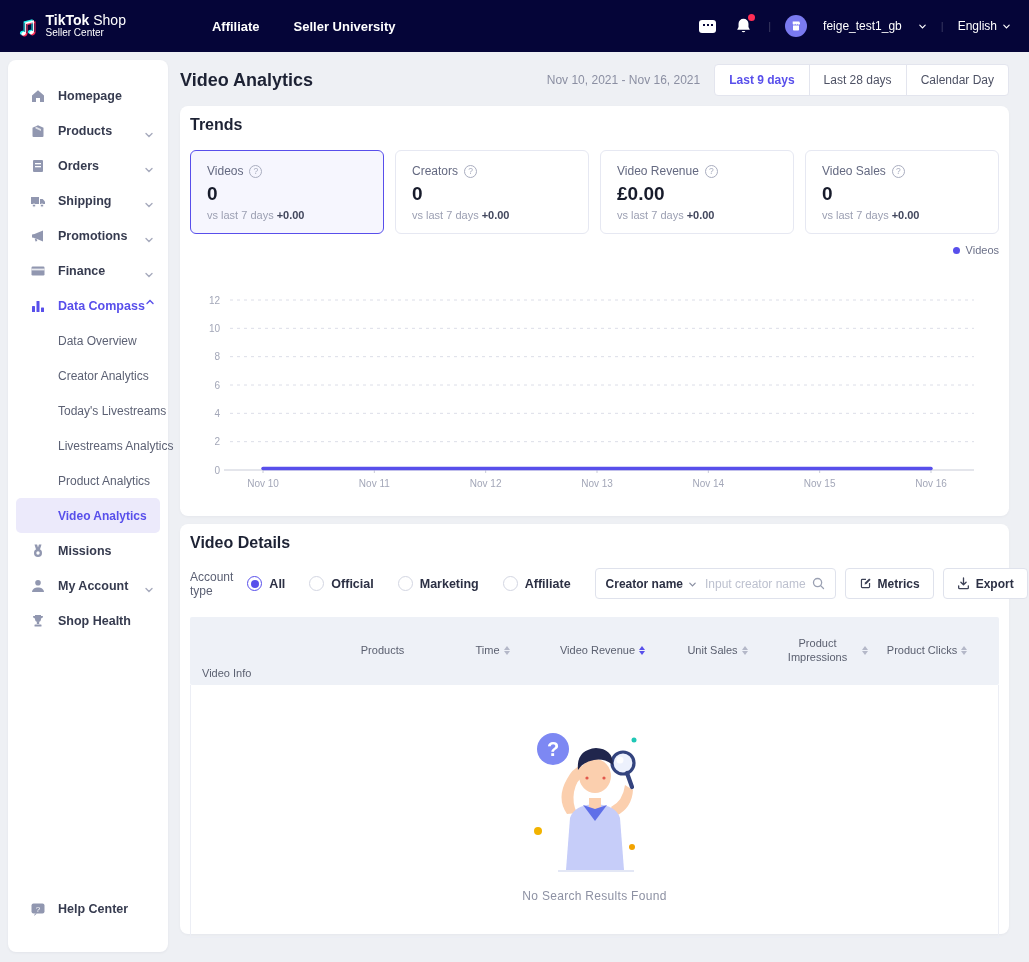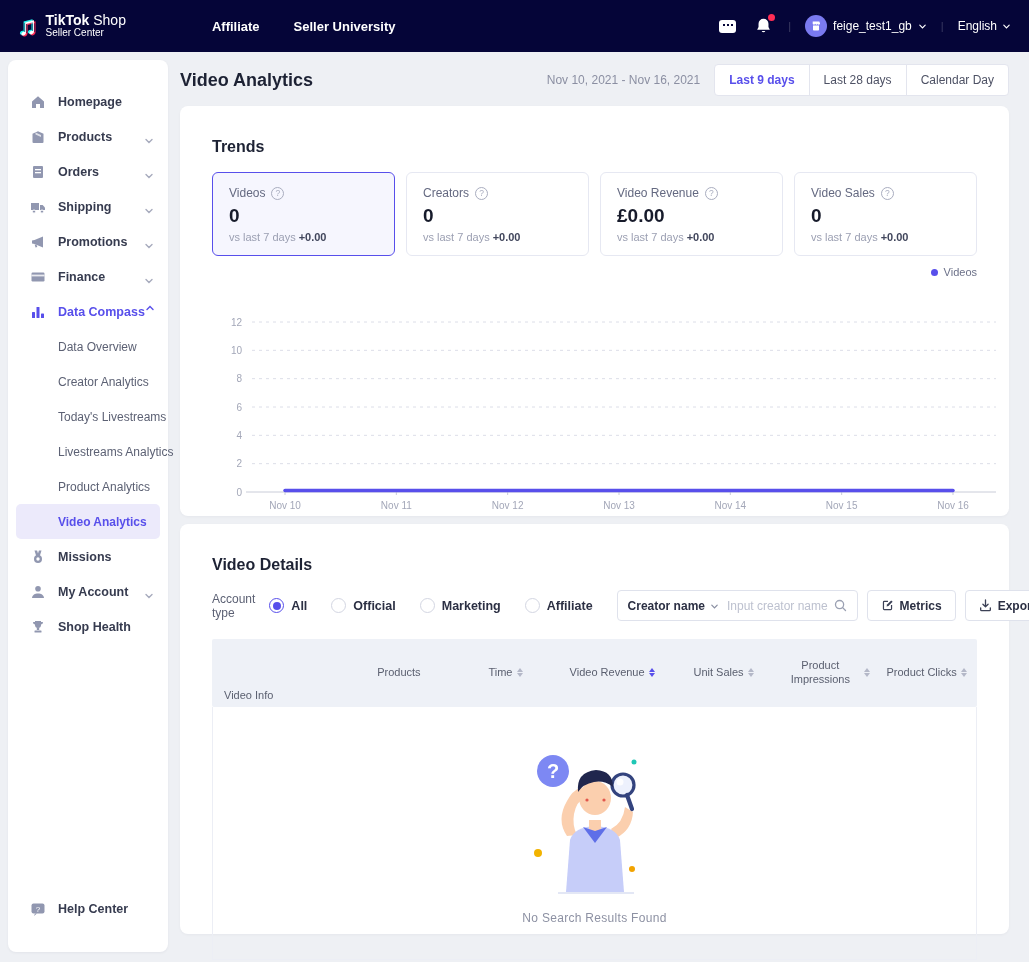--- a/index.html
+++ b/index.html
@@ -16,30 +16,30 @@
   .topnav { display:flex; gap:34px; margin-left:86px; }
   .topnav span { color:#fff; font-size:13px; font-weight:700; cursor:pointer; }
   .top-right { margin-left:auto; display:flex; align-items:center; gap:14px; color:#fff; }
   .icon-btn { position:relative; width:22px; height:22px; display:flex; align-items:center; justify-content:center; cursor:pointer; }
   .chat-glyph { width:17px; height:13px; background:#fff; border-radius:3px; position:relative; }
   .chat-glyph:after { content:""; position:absolute; left:3px; top:4px; width:11px; height:2px;
       background:radial-gradient(circle 1.4px, #050538 1.3px, transparent 1.5px) 0 0/4px 2px repeat-x; }
   .chat-glyph:before { content:""; position:absolute; bottom:-3px; left:3px; border:3px solid transparent; border-top-color:#fff; }
   .red-dot { position:absolute; top:-1px; right:-1px; width:7px; height:7px; border-radius:50%; background:#ff2d55; }
   .tb-divider { color:#3d3d63; font-size:11px; }
-  .user-chip { display:flex; align-items:center; gap:6px; cursor:pointer; }
+  .user-chip { display:flex; align-items:center; gap:16px; cursor:pointer; }
   .avatar { width:22px; height:22px; border-radius:50%; background:#7a7af0; display:flex; align-items:center; justify-content:center; }
   .user-chip span, .lang-chip span { font-size:12px; color:#fff; }
   .lang-chip { display:flex; align-items:center; gap:5px; cursor:pointer; }
   .caret-down-white { width:9px; height:9px; }
 
   
   .layout { display:flex; height:910px; }
   .sidebar { width:160px; margin:8px 0 10px 8px; background:#fff; border-radius:8px; position:relative;
-             box-shadow:0 1px 3px rgba(20,20,60,.05); padding-top:24px; }
+             box-shadow:0 1px 3px rgba(20,20,60,.05); padding-top:18px; }
   .side-item { display:flex; align-items:center; height:35px; padding:0 14px 0 22px; cursor:pointer; }
   .side-item .s-icon { width:16px; height:16px; margin-right:12px; color:#9197b0; flex:none; display:flex; }
   .side-item .s-label { font-size:12.5px; font-weight:700; color:#363b4f; flex:1; white-space:nowrap; }
   .side-item .s-caret { color:#a7abbd; width:10px; height:10px; }
   .side-item.purple .s-icon, .side-item.purple .s-label, .side-item.purple .s-caret { color:#584feb; }
   .sub-item { height:35px; display:flex; align-items:center; padding-left:42px; font-size:12px; color:#5c6174;
               cursor:pointer; margin:0 8px; border-radius:5px; white-space:nowrap; }
   .sub-item.selected { background:#eceafb; color:#584feb; font-weight:700; }
   .help-row { position:absolute; bottom:26px; left:0; right:0; }
 
@@ -49,21 +49,21 @@
   .page-title { font-size:18px; font-weight:700; }
   .head-right { display:flex; align-items:center; gap:14px; }
   .date-range { font-size:12px; color:#8b8fa2; }
   .seg-group { display:flex; }
   .seg-btn { background:#fff; border:1px solid #e3e5ee; font-size:12px; color:#4e5265; padding:8px 14px;
              margin-left:-1px; cursor:pointer; font-family:inherit; }
   .seg-btn:first-child { border-radius:4px 0 0 4px; margin-left:0; }
   .seg-btn:last-child { border-radius:0 4px 4px 0; }
   .seg-btn.active { color:#584feb; font-weight:700; }
 
-  .card { background:#fff; border-radius:8px; box-shadow:0 1px 3px rgba(20,20,60,.04); padding:32px; }
+  .card { background:#fff; border-radius:8px; box-shadow:0 1px 3px rgba(20,20,60,.04); padding:10px; }
   .card + .card { margin-top:8px; }
   .section-title { font-size:16px; font-weight:700; margin-bottom:16px; }
 
   
   .stat-row { display:flex; gap:11px; }
   .stat-card { flex:1; border:1px solid #e6e8f2; border-radius:6px; padding:13px 16px 12px; cursor:pointer; background:#fff; }
   .stat-card.selected { border:1.5px solid #584feb; background:#f6f6fe; }
   .stat-label-row { display:flex; align-items:center; gap:6px; font-size:12px; color:#646981; }
   .q-circle { width:13px; height:13px; border:1px solid #a9adbf; border-radius:50%; font-size:8.5px; color:#a9adbf;
               display:inline-flex; align-items:center; justify-content:center; }

